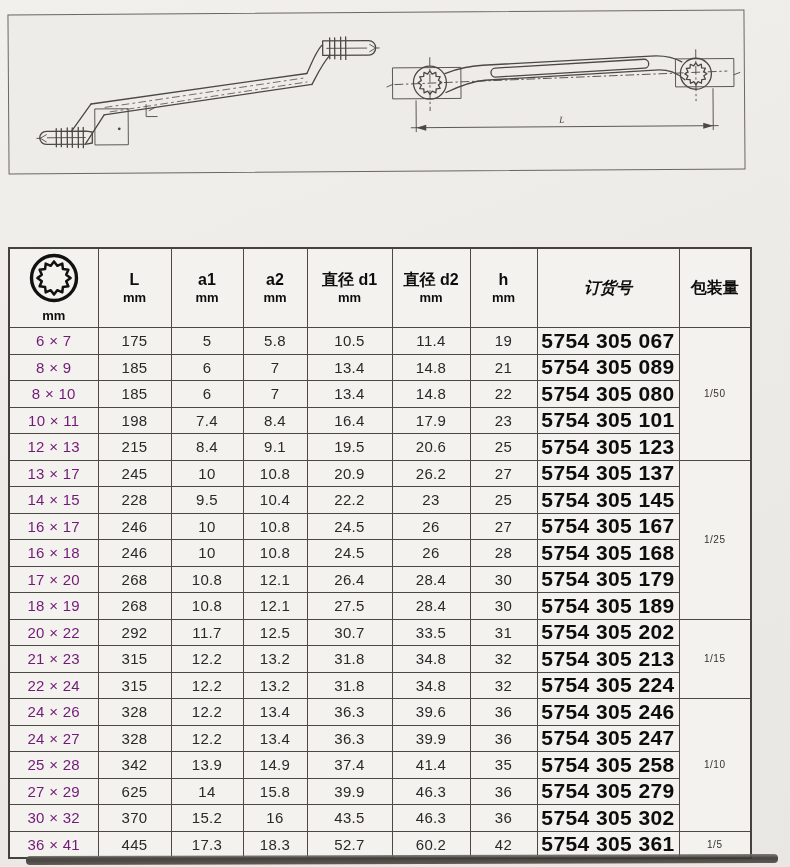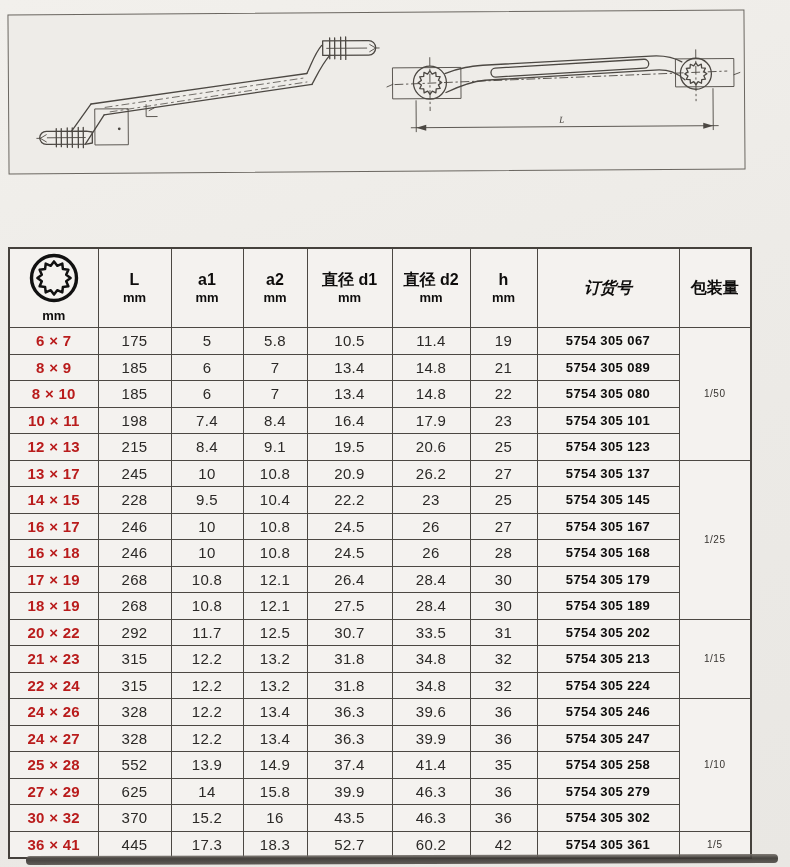--- a/index.html
+++ b/index.html
@@ -34,23 +34,23 @@
     padding:0;overflow:hidden;white-space:nowrap;
   }
   table.spec{border:2px solid #45413c;}
   thead th{height:78px;vertical-align:bottom;padding-bottom:4px;background:var(--cell);}
   .hline1{font-weight:bold;font-size:16px;color:var(--bold-ink);line-height:1.25;}
   .hline2{font-weight:bold;font-size:13px;color:var(--bold-ink);line-height:1.3;}
   th.th-order{text-align:left;padding-left:8px;font-style:italic;}
   th.th-icon .hline2{margin-top:2px;}
   .ring-icon{display:block;margin:0 auto;}
   tbody td{height:25.5px;font-size:15px;letter-spacing:.3px;}
-  td.c-size{color:#b91c1c;font-weight:bold;}
+  td.c-size{color:#701a75;}
   td.c-num{color:#2b2927;}
-  td.c-order{font-weight:bold;color:var(--bold-ink);text-align:left;padding-left:9px;font-size:13px;letter-spacing:.4px;}
+  td.c-order{font-weight:bold;color:var(--bold-ink);text-align:left;padding-left:9px;font-size:21px;letter-spacing:.4px;}
   td.c-pack{font-size:10px;color:#36332f;letter-spacing:.5px;background:var(--cell);}
   
   .bottom-edge{
     position:absolute;left:26px;top:855px;width:752px;height:9px;border-radius:4px;
     background:linear-gradient(180deg,#75706a 0%,#3a3733 45%,#53504b 100%);
     transform:rotate(-0.15deg);opacity:.92;
   }
 </style>
 </head>
 <body>
@@ -255,21 +255,21 @@
           <td class="c-size">16 × 18</td>
           <td class="c-num">246</td>
           <td class="c-num">10</td>
           <td class="c-num">10.8</td>
           <td class="c-num">24.5</td>
           <td class="c-num">26</td>
           <td class="c-num">28</td>
           <td class="c-order">5754 305 168</td>
         </tr>
         <tr>
-          <td class="c-size">17 × 19</td>
+          <td class="c-size">17 × 20</td>
           <td class="c-num">268</td>
           <td class="c-num">10.8</td>
           <td class="c-num">12.1</td>
           <td class="c-num">26.4</td>
           <td class="c-num">28.4</td>
           <td class="c-num">30</td>
           <td class="c-order">5754 305 179</td>
         </tr>
         <tr>
           <td class="c-size">18 × 19</td>
@@ -328,21 +328,21 @@
           <td class="c-num">328</td>
           <td class="c-num">12.2</td>
           <td class="c-num">13.4</td>
           <td class="c-num">36.3</td>
           <td class="c-num">39.9</td>
           <td class="c-num">36</td>
           <td class="c-order">5754 305 247</td>
         </tr>
         <tr>
           <td class="c-size">25 × 28</td>
-          <td class="c-num">552</td>
+          <td class="c-num">342</td>
           <td class="c-num">13.9</td>
           <td class="c-num">14.9</td>
           <td class="c-num">37.4</td>
           <td class="c-num">41.4</td>
           <td class="c-num">35</td>
           <td class="c-order">5754 305 258</td>
         </tr>
         <tr>
           <td class="c-size">27 × 29</td>
           <td class="c-num">625</td>

